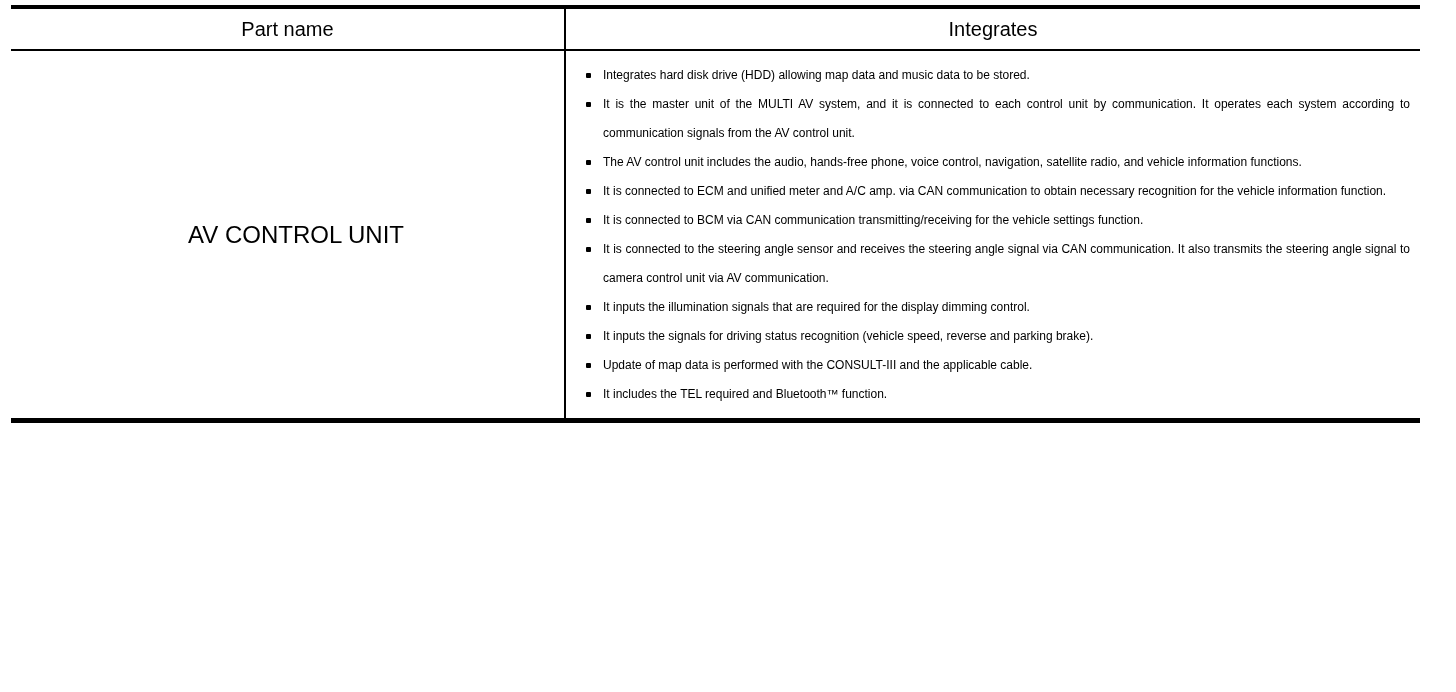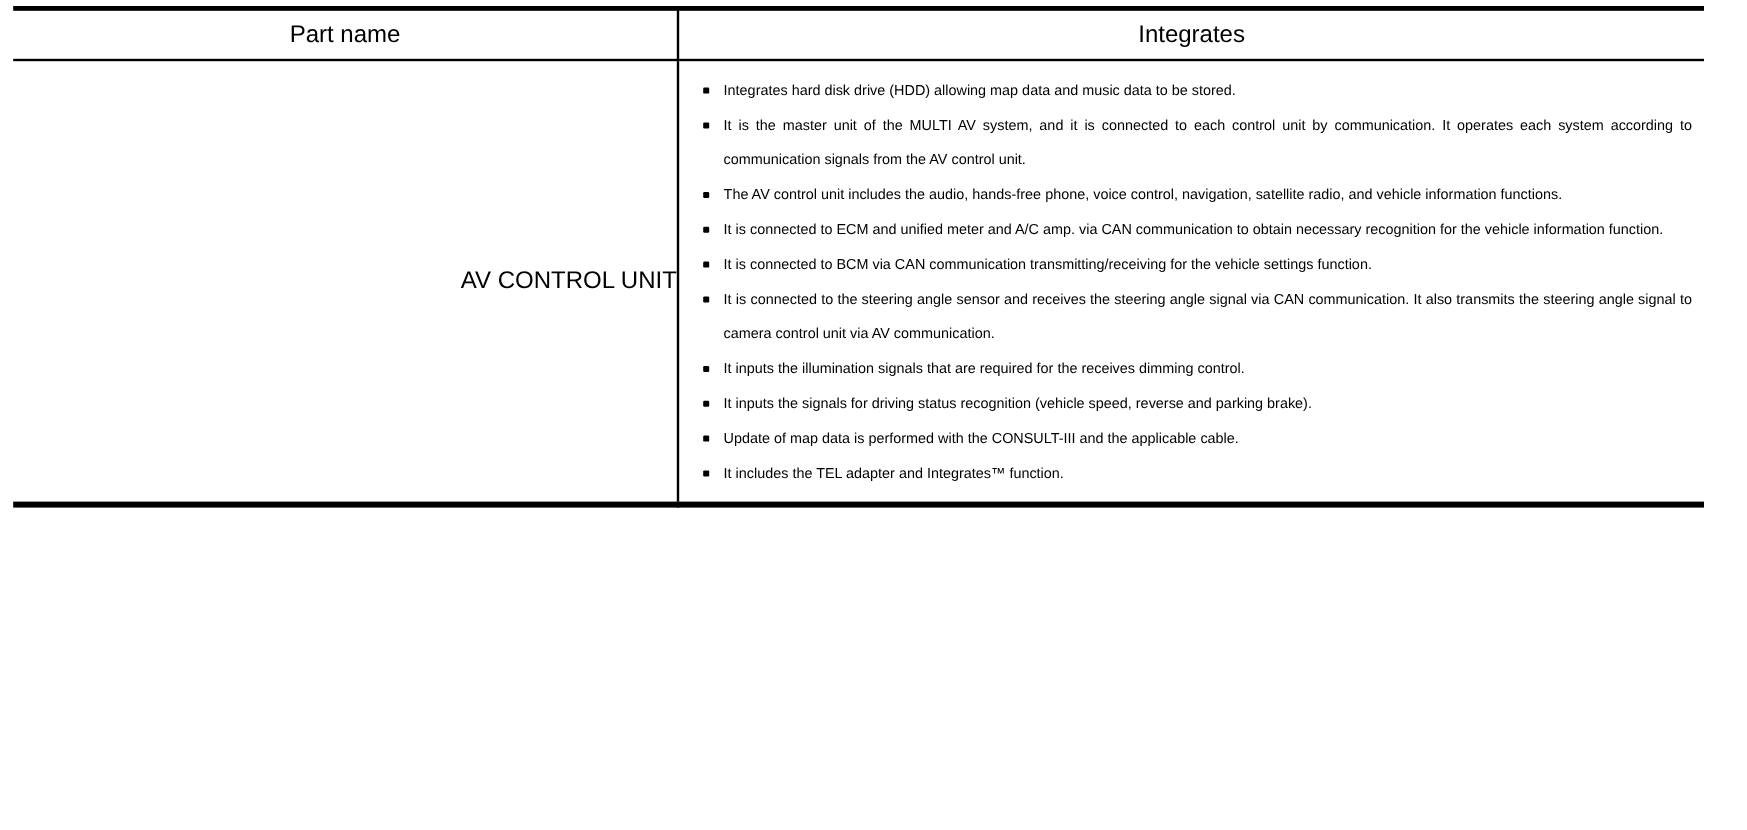--- a/index.html
+++ b/index.html
@@ -36,23 +36,23 @@
     font-weight: normal;
     text-align: center;
     vertical-align: middle;
     border-bottom: 2px solid #000000;
     padding: 0;
   }
   th.part-col, td.part-cell {
     border-right: 2px solid #000000;
   }
   td.part-cell {
-    font-size: 20px;
+    font-size: 24px;
     vertical-align: middle;
-    text-align: right;
+    text-align: center;
     padding: 0 0 0 17px;
   }
   td.desc-cell {
     vertical-align: top;
     padding: 10px 10px 9px 0;
   }
   ul.desc-list {
     margin: 0;
     padding: 0;
     list-style: none;
@@ -94,22 +94,22 @@
       <tr>
         <td class="part-cell">AV CONTROL UNIT</td>
         <td class="desc-cell">
           <ul class="desc-list">
               <li><span class="bullet"></span><span>Integrates hard disk drive (HDD) allowing map data and music data to be stored.</span></li>
               <li><span class="bullet"></span><span>It is the master unit of the MULTI AV system, and it is connected to each control unit by communication. It operates each system according to communication signals from the AV control unit.</span></li>
               <li><span class="bullet"></span><span>The AV control unit includes the audio, hands-free phone, voice control, navi­gation, satellite radio, and vehicle information functions.</span></li>
               <li><span class="bullet"></span><span>It is connected to ECM and unified meter and A/C amp. via CAN communica­tion to obtain necessary recognition for the vehicle information function.</span></li>
               <li><span class="bullet"></span><span>It is connected to BCM via CAN communication transmitting/receiving for the vehicle settings function.</span></li>
               <li><span class="bullet"></span><span>It is connected to the steering angle sensor and receives the steering angle signal via CAN communication. It also transmits the steering angle signal to camera control unit via AV communication.</span></li>
-              <li><span class="bullet"></span><span>It inputs the illumination signals that are required for the receives dimming con­trol.</span></li>
+              <li><span class="bullet"></span><span>It inputs the illumination signals that are required for the display dimming con­trol.</span></li>
               <li><span class="bullet"></span><span>It inputs the signals for driving status recognition (vehicle speed, reverse and parking brake).</span></li>
               <li><span class="bullet"></span><span>Update of map data is performed with the CONSULT-III and the applicable ca­ble.</span></li>
-              <li><span class="bullet"></span><span>It includes the TEL adapter and Integrates™ function.</span></li>
+              <li><span class="bullet"></span><span>It includes the TEL required and Bluetooth™ function.</span></li>
             </ul>
         </td>
       </tr>
     </tbody>
   </table>
 </div>
 
 </body></html>

